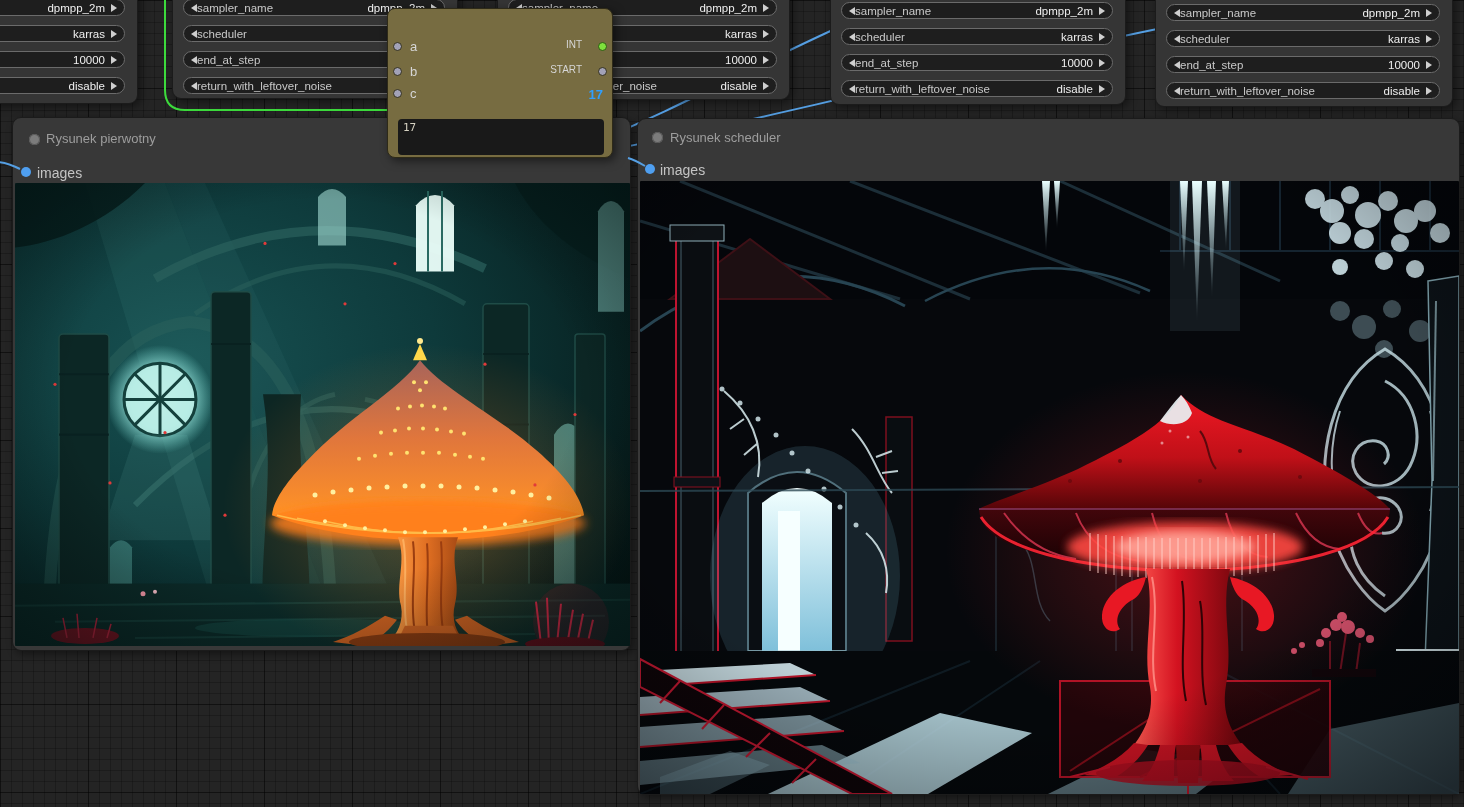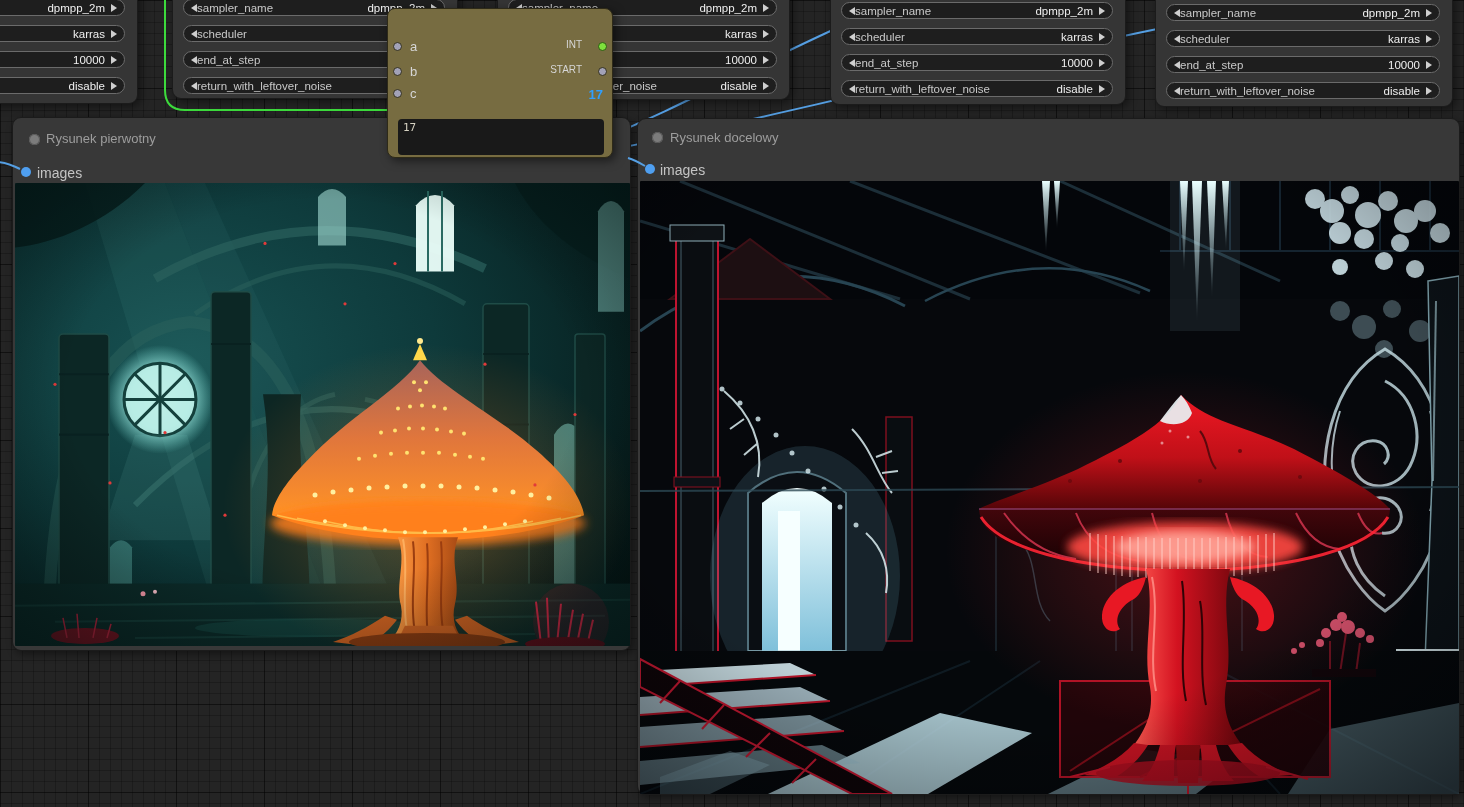--- a/index.html
+++ b/index.html
@@ -389,21 +389,21 @@
             <circle cx="380" cy="80" r="1.6"></circle>
             <circle cx="40" cy="200" r="1.6"></circle>
           </g>
         <rect width="615" height="460" fill="url(#Lvig)"></rect>
       </svg>
     </div>
   </div>
 
   <div class="node imgnode" style="left:637px;top:118px;width:823px;height:677px">
     <span class="title-dot" style="left:14px;top:13px"></span>
-    <span class="node-title" style="left:32px;top:11px">Rysunek docelowy</span>
+    <span class="node-title" style="left:32px;top:11px">Rysunek scheduler</span>
     <span class="images-dot" style="left:7px;top:45px"></span>
     <span class="slot-label" style="left:22px;top:43px">images</span>
     <div class="imgwrap" style="left:2px;top:62px;width:819px;height:613px">
       <svg class="scene" viewBox="0 0 819 613" preserveAspectRatio="none">
         <defs>
           <linearGradient id="RiceG" x1="0" y1="0" x2="0" y2="1">
               <stop offset="0" stop-color="#eaffff"></stop>
               <stop offset="1" stop-color="rgba(190,230,240,0)"></stop>
             </linearGradient>
           <linearGradient id="Rdoor" x1="0" y1="0" x2="0" y2="1">

